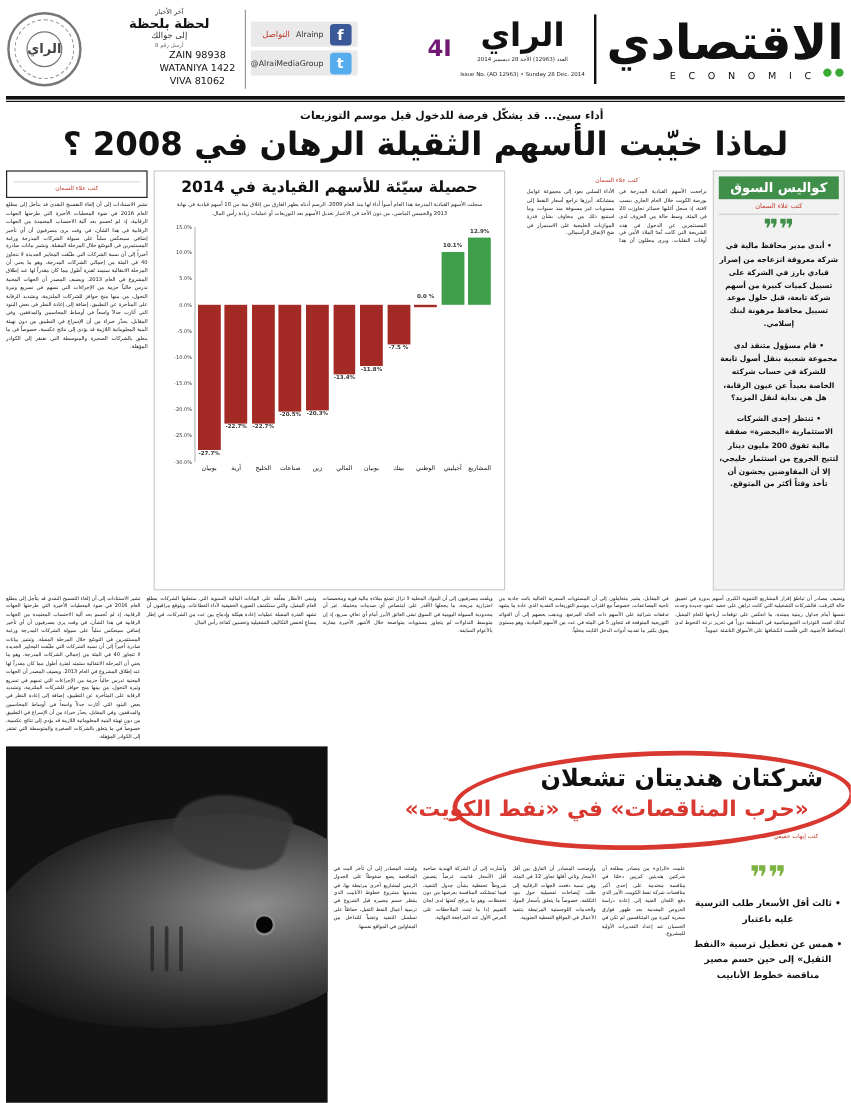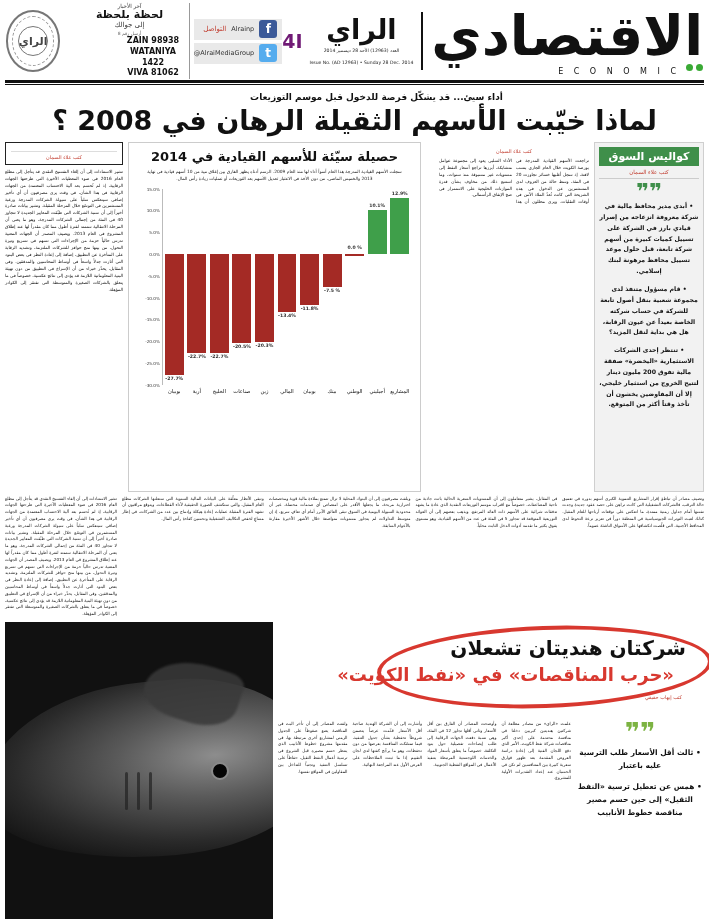--- a/index.html
+++ b/index.html
@@ -10,21 +10,21 @@
     direction: rtl;
     overflow: hidden;
     position: relative;
   }
   .page { width: 709px; height: 919px; position: relative; background:#fff; }
 
   
   .masthead { height: 80px; position: relative; display: flex; align-items: center; padding: 2px 6px 0 6px; }
   .logo-block { display: flex; align-items: flex-start; flex-direction: column; }
   .logo-ar {
-    font-size: 55px; font-weight: bold; letter-spacing: -2px; line-height: 1;
+    font-size: 40px; font-weight: bold; letter-spacing: -2px; line-height: 1;
     color: #111; font-family: "DejaVu Sans", sans-serif; margin-top: 2px;
   }
   .logo-dots { display:flex; gap:3px; margin-top:-4px; }
   .logo-dots i { width:7px; height:7px; border-radius:50%; background:#3aaa35; display:block; }
   .logo-en { font-size: 8px; letter-spacing: 4px; color:#111; margin-top: 3px; text-align:center; direction:ltr; }
   .vline { width:2px; background:#111; height:58px; margin: 0 8px; }
   .rai-block { display:flex; flex-direction:column; align-items:center; }
   .rai-ar { font-size: 27px; font-weight:bold; color:#111; line-height:1; }
   .dateline { font-size:4.6px; color:#222; text-align:center; line-height:1.5; margin-top:5px; white-space:nowrap; }
   .pagenum { font-size: 19px; font-weight:bold; color:#701a75; margin-right:7px; align-self:center; direction:ltr; }
@@ -36,21 +36,21 @@
   .sicon.fb { background:#3b5998; }
   .sicon.tw { background:#55acee; }
   .shandle { font-size:6.5px; color:#333; direction:ltr; }
   .slabel { font-size:7px; color:#c0392b; }
 
   .sms-box { border-right:1px solid #999; padding:0 8px; text-align:center; }
   .sms-1 { font-size:5.5px; color:#333; }
   .sms-2 { font-size:11px; font-weight:bold; color:#111; line-height:1.1; }
   .sms-3 { font-size:7px; color:#333; }
   .sms-4 { font-size:4.5px; color:#666; margin-top:2px; }
-  .sms-n { font-size:8px; font-weight:bold; color:#111; line-height:1.35; direction:ltr;margin-left:47px; }
+  .sms-n { font-size:8px; font-weight:normal; color:#111; line-height:1.35; direction:ltr;margin-left:47px; }
 
   .seal { width:62px; height:62px; border-radius:50%; border:2px solid #777; display:flex; align-items:center; justify-content:center; position:relative; margin-right:6px; }
   .seal:before { content:""; position:absolute; inset:4px; border-radius:50%; border:1px dashed #999; }
   .seal-in { width:30px; height:30px; border-radius:50%; border:1px solid #777; display:flex;align-items:center;justify-content:center; font-size:11px; font-weight:bold; color:#444; }
 
   .rule { height:3px; background:#111; margin:0 5px; }
   .rule-thin { height:1px; background:#111; margin:1px 5px 0 5px; }
 
   
   .kicker { text-align:center; font-size:9px; font-weight:bold; color:#111; padding:7px 0 2px 0;margin-left:44px; }

